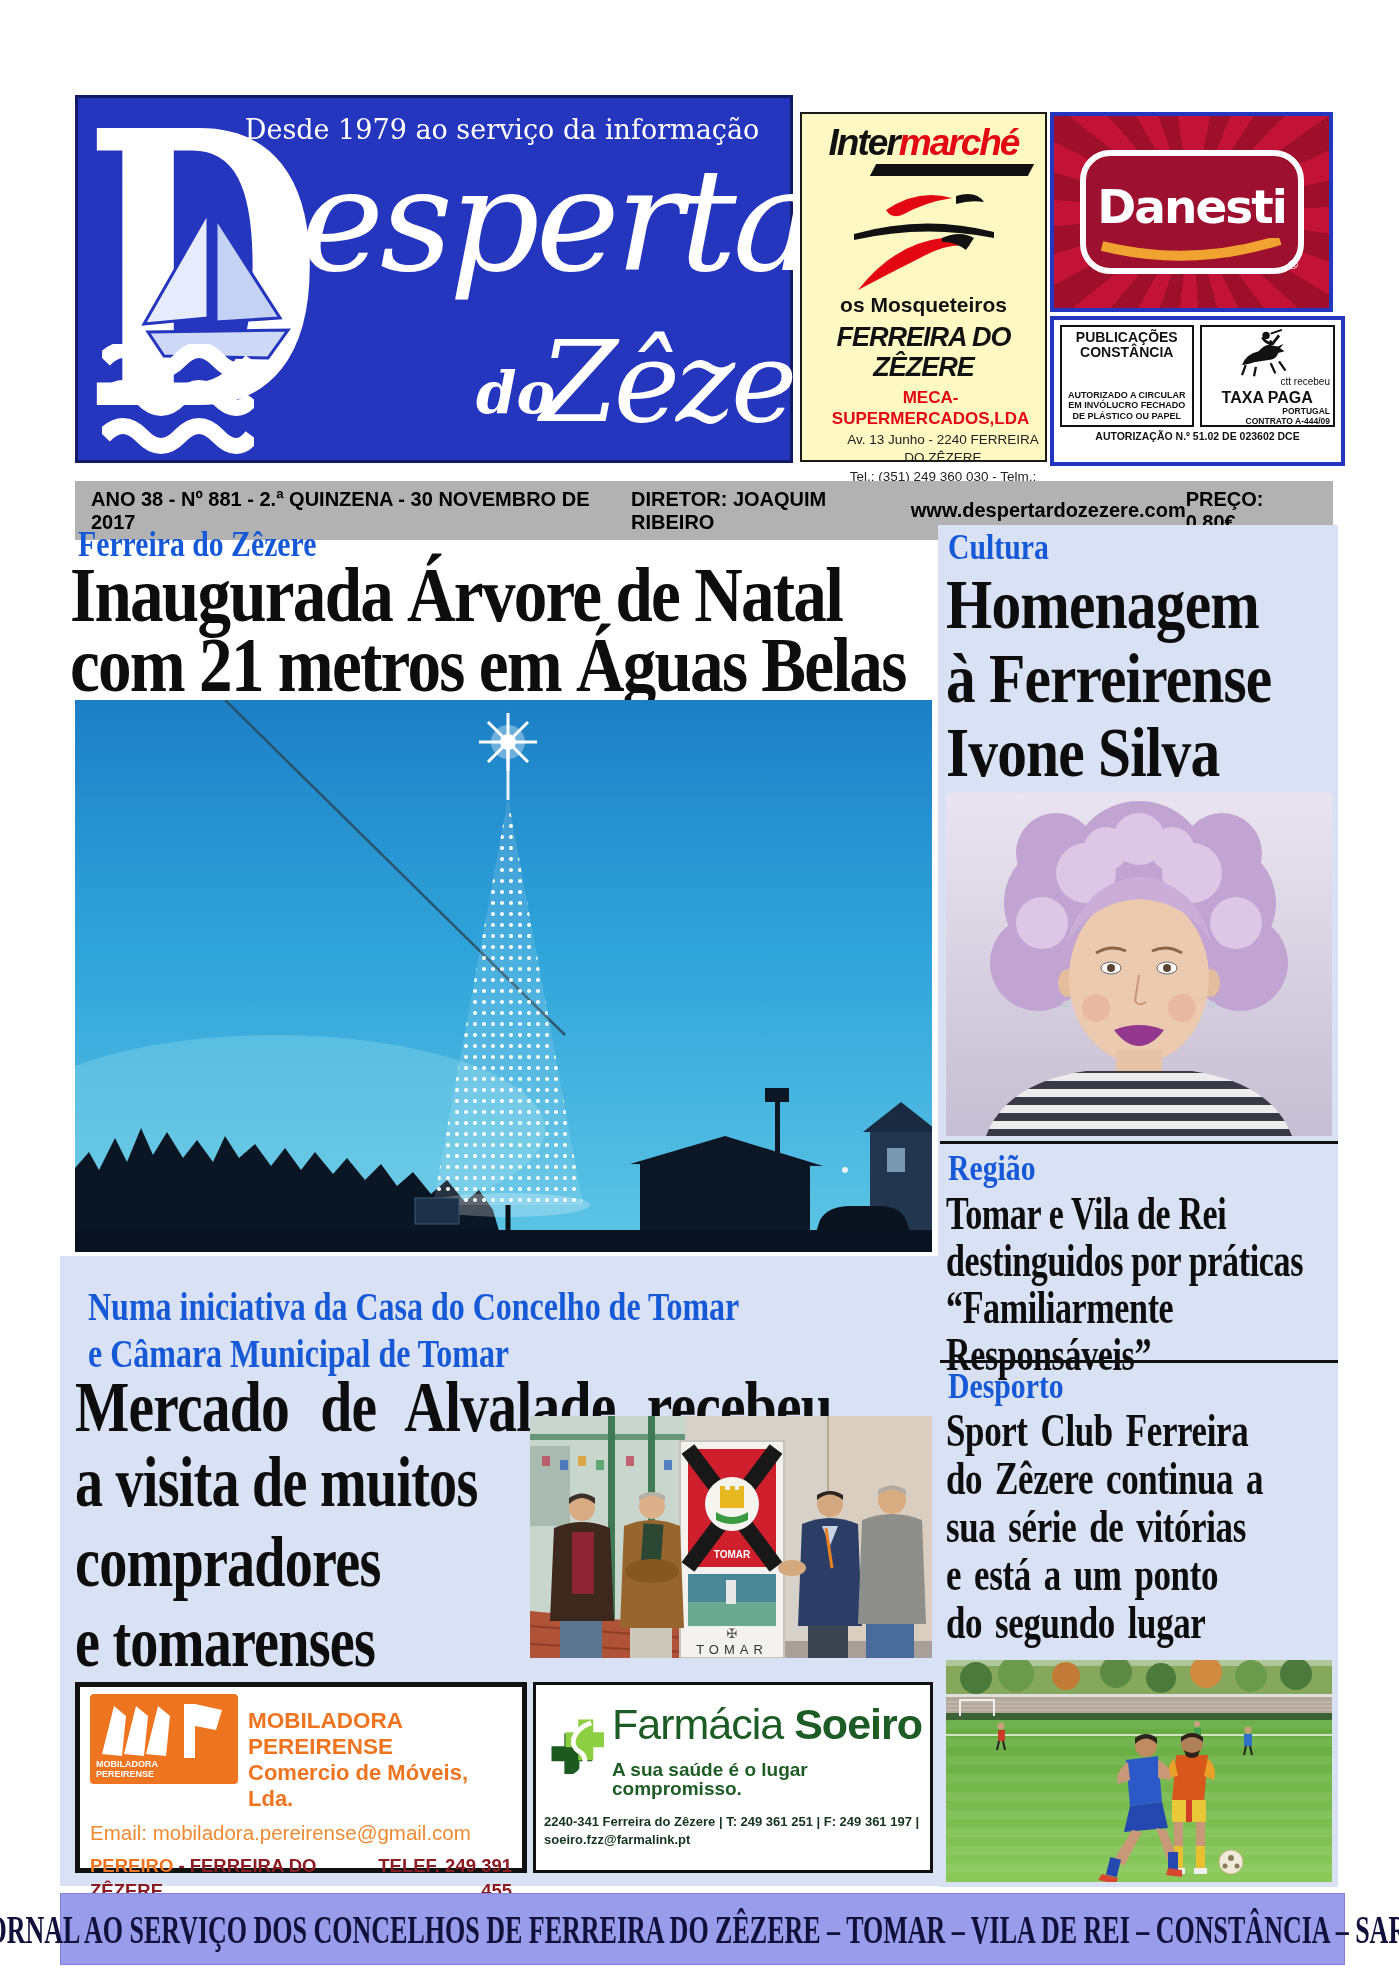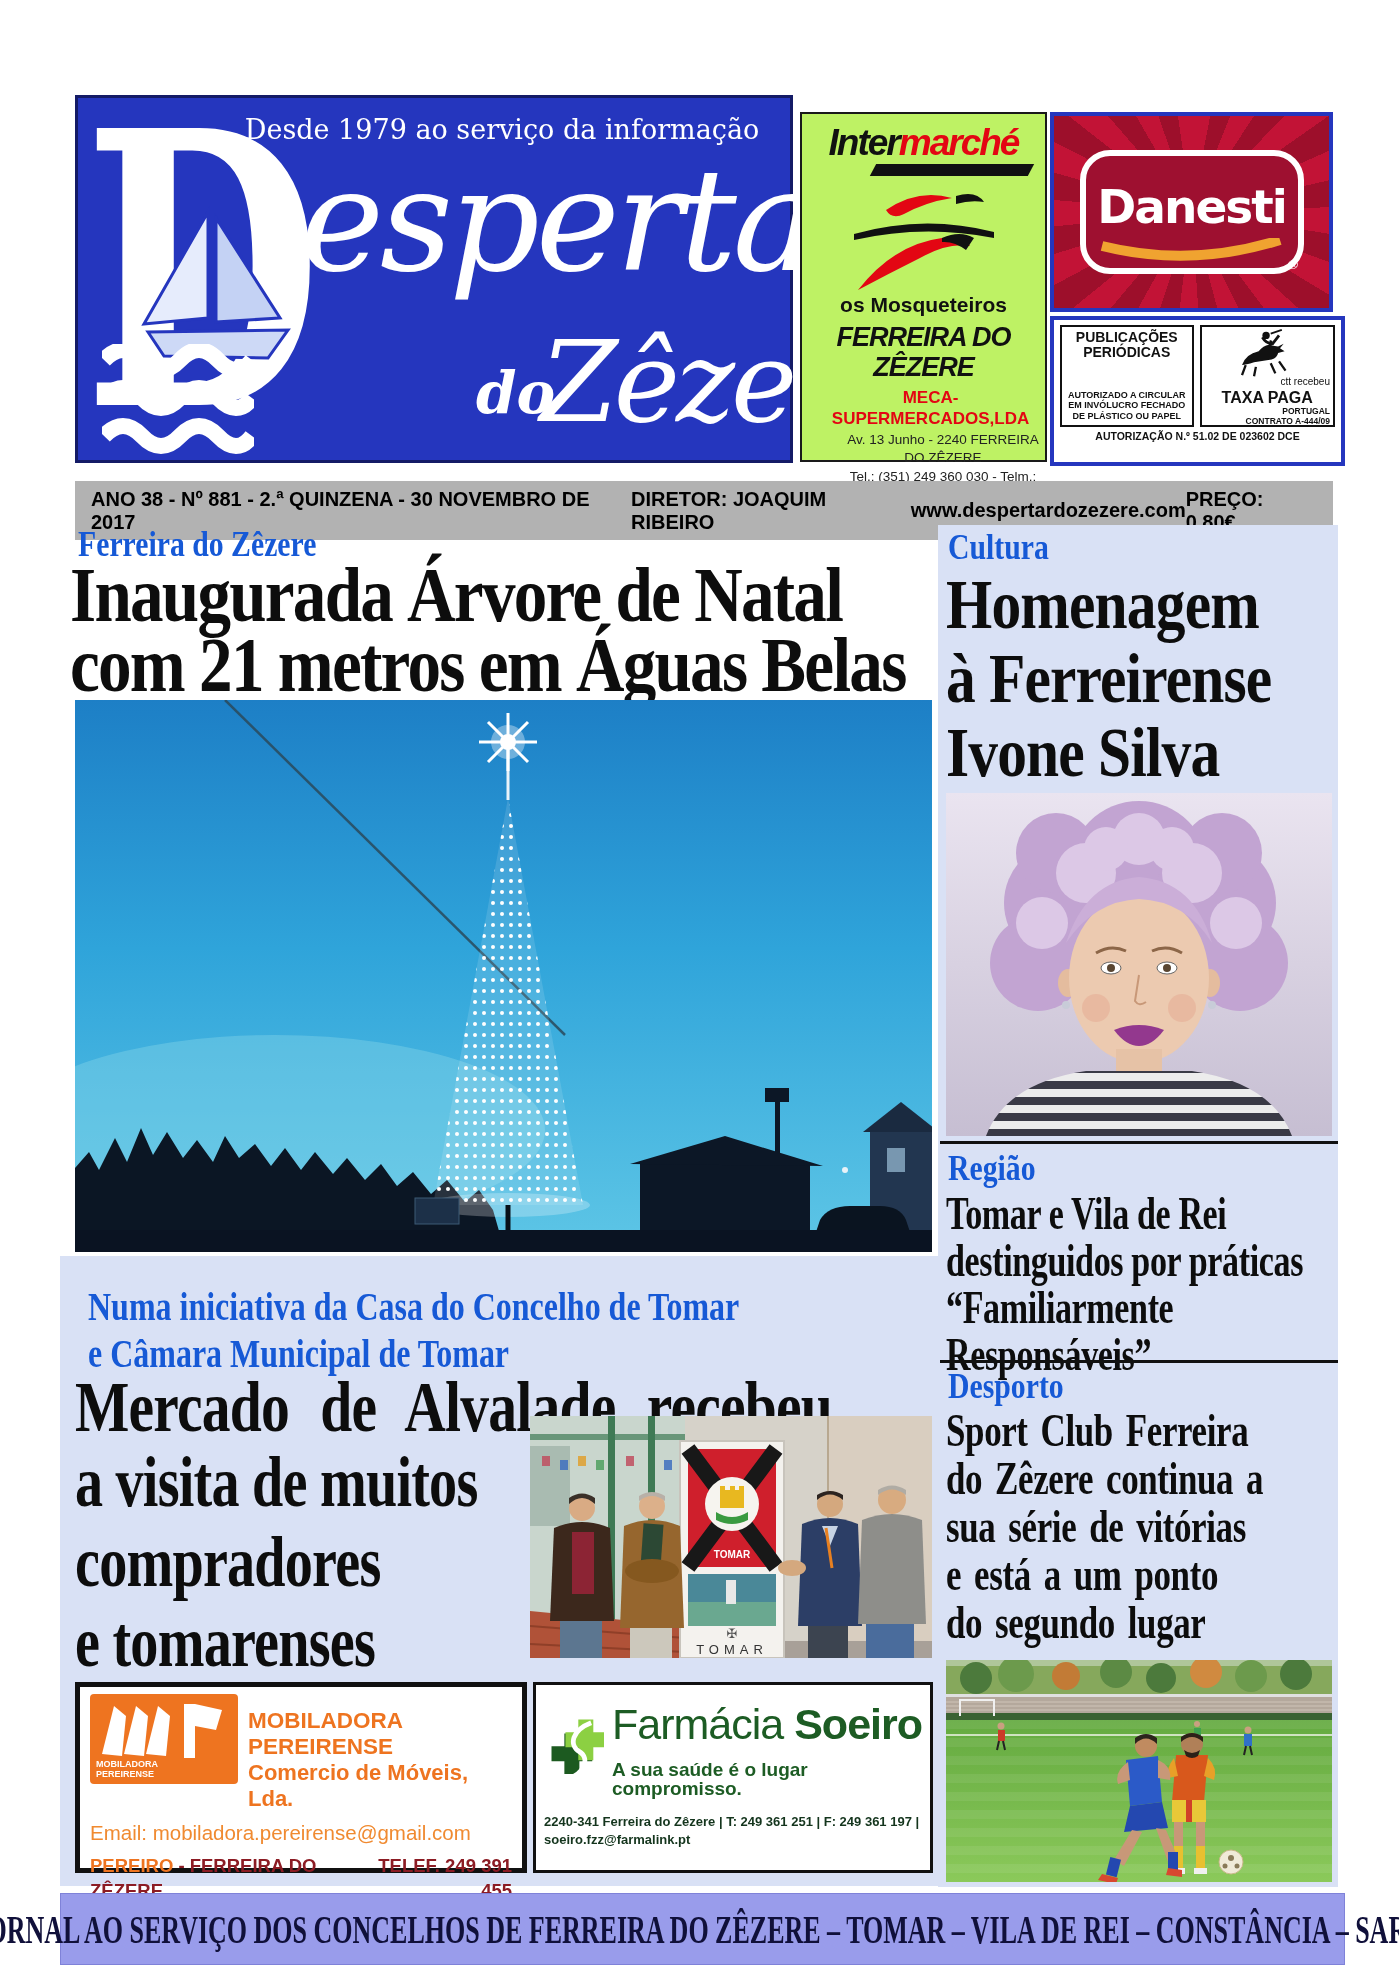--- a/index.html
+++ b/index.html
@@ -18,21 +18,21 @@
     transform:scaleX(.72);transform-origin:left top;}
   #mast-rest{left:222px;top:52px;color:#fff;font:italic 142px/1 "DejaVu Serif", serif;
     letter-spacing:-4px;}
   #mast-do{left:398px;top:266px;color:#fff;font:italic bold 58px/1 "DejaVu Serif", serif;}
   #mast-zezere{left:462px;top:228px;color:#fff;font:italic 112px/1 "DejaVu Serif", serif;
     letter-spacing:-4px;}
   #mast-sailboat{left:52px;top:108px;}
   #mast-waves{left:24px;top:246px;}
 
   
-  #im-ad{left:800px;top:112px;width:243px;height:346px;background:#bef264;border:2px solid #1a1a1a;
+  #im-ad{left:800px;top:112px;width:243px;height:346px;background:#fef9c3;border:2px solid #1a1a1a;
     text-align:center;}
   .im-logo{margin-top:10px;font:italic bold 37px/1 "Liberation Sans", sans-serif;letter-spacing:-2px;}
   .im-inter{color:#111;}
   .im-marche{color:var(--im-red);}
   .im-bar{width:158px;height:12px;background:#111;transform:skewX(-28deg);margin:3px 14px 0 auto;}
   #im-icon{margin:4px auto 0;display:block;}
   .im-mosq{font:bold 21px/1 "Liberation Sans", sans-serif;color:#111;margin-top:2px;}
   .im-ferreira{font:italic bold 27px/1.1 "Liberation Sans", sans-serif;color:#111;
     letter-spacing:-1px;margin-top:8px;}
   .im-meca{font:bold 17px/1.2 "Liberation Sans", sans-serif;color:var(--im-red);margin-top:6px;padding-left:14px;}
@@ -188,21 +188,21 @@
     </svg>
     <span class="dan-reg">®</span>
   </div>
 </div>
 
 <div id="postal" class="abs">
   <div class="postal-row">
     <div class="pub-box">
       <div class="pub-title">
         <div>PUBLICAÇÕES</div>
-        <div>PERIÓDICAS</div>
+        <div>CONSTÂNCIA</div>
       </div>
       <div class="pub-note">
         <div>AUTORIZADO A CIRCULAR</div>
         <div>EM INVÓLUCRO FECHADO</div>
         <div>DE PLÁSTICO OU PAPEL</div>
       </div>
     </div>
     <div class="taxa-box">
       <svg width="78" height="50" viewBox="0 0 78 54">
         <path d="M12 40 q4 -12 18 -15 q5 -6 11 -7 l1 -5 3 1 -1 5 7 1 6 -3 -4 5 5 3 -7 2 q-1 5 -7 7 l-19 3 q-9 3 -13 3 z" fill="#111"></path>

